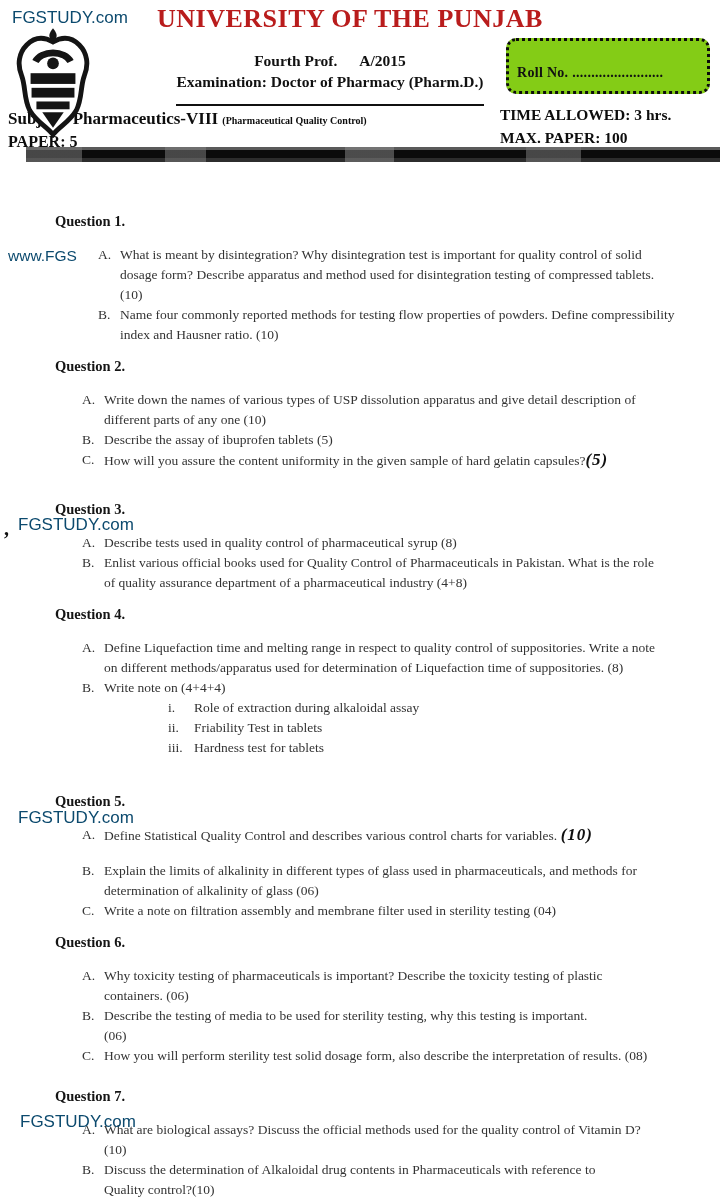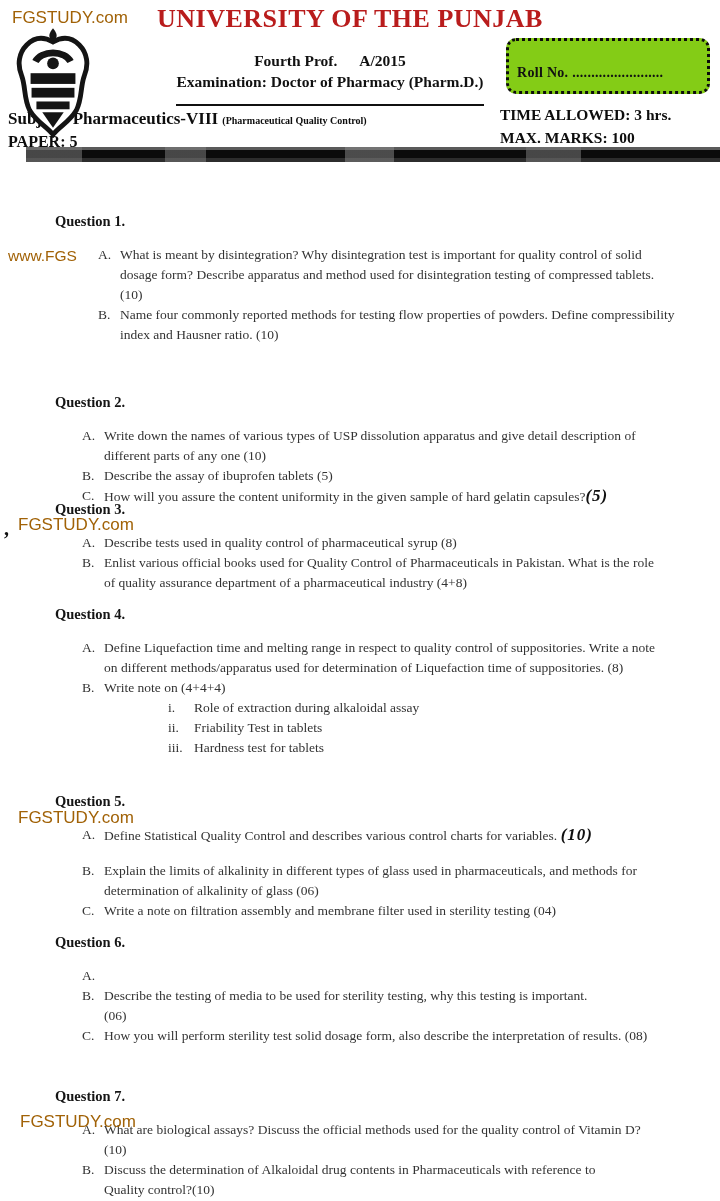--- a/index.html
+++ b/index.html
@@ -3,21 +3,21 @@
 <meta charset="utf-8">
 <style>
   html,body{margin:0;padding:0;background:#e8e8e8;}
   .page{
     position:relative;width:720px;height:1201px;margin:0 auto;
     background:#ffffff;overflow:hidden;
     font-family:"Liberation Serif","DejaVu Serif",serif;
     color:#2b2b2b;
   }
   
-  .wm{position:absolute;color:#a16207;font-family:"Liberation Sans","DejaVu Sans",sans-serif;z-index:1;text-align:center;}
+  .wm{position:absolute;color:#0c4a6e;font-family:"Liberation Sans","DejaVu Sans",sans-serif;z-index:1;text-align:center;}
   .wm-top{left:12px;top:8px;font-size:17px;}
   .crest{position:absolute;left:14px;top:24px;z-index:2;}
   .uni-title{
     position:absolute;left:130px;top:4px;width:440px;text-align:center;
     font-size:26px;font-weight:bold;color:#b91c1c;letter-spacing:.5px;
   }
   .session-line{
     position:absolute;left:130px;top:52px;width:400px;text-align:center;
     font-size:15.5px;font-weight:bold;color:#111;
   }
@@ -43,21 +43,21 @@
   .marks-line{position:absolute;left:500px;top:129px;font-size:15.5px;font-weight:bold;color:#0d0d0d;white-space:nowrap;}
   .head-rule{
     position:absolute;left:26px;top:147px;width:694px;height:15px;
     background:
       linear-gradient(90deg, rgba(120,120,120,.55) 0 8%, rgba(0,0,0,0) 8% 20%, rgba(130,130,130,.5) 20% 26%, rgba(0,0,0,0) 26% 46%, rgba(140,140,140,.5) 46% 53%, rgba(0,0,0,0) 53% 72%, rgba(120,120,120,.55) 72% 80%, rgba(0,0,0,0) 80% 100%),
       linear-gradient(to bottom,#5a5a5a 0 3px,#0b0b0b 3px 11px,#2c2c2c 11px 15px);
   }
   
   .note{position:absolute;left:55px;top:180px;font-size:13.5px;color:#3c3c3c;}
   .qblock{position:absolute;left:0;width:720px;}
-  .q1{top:213px;} .q2{top:358px;margin-top:36px;} .q3{top:501px;} .q4{top:598px;margin-top:8px;}
+  .q1{top:213px;} .q2{top:358px;} .q3{top:501px;} .q4{top:598px;margin-top:8px;}
   .q5{top:793px;} .q6{top:934px;} .q7{top:1088px;}
   .q-title{margin:0 0 15px 55px;font-size:14.5px;font-weight:bold;color:#151515;}
   .part{display:flex;line-height:20px;font-size:13.5px;color:#333;}
   .part .lbl{width:22px;margin-left:82px;flex:none;color:#333;}
   .q1 .part .lbl{margin-left:98px;}
   .part .txt{width:560px;}
   .part .txt.w640{width:640px;}
   .part .txt.w540{width:540px;}
   .part .txt.w500{width:500px;}
   .part.gap-after{margin-bottom:15px;}
@@ -99,21 +99,21 @@
   <div class="session-line"><span>Fourth Prof.</span><span class="gap"></span><span>A/2015</span></div>
   <div class="exam-line"><span>Examination: Doctor of Pharmacy (Pharm.D.)</span></div>
 
   <div class="rollno-box">
     <div class="lbl">Roll No. ........................</div>
   </div>
 
   <div class="subject-line"><span>Subject: Pharmaceutics-VIII </span><span class="paren">(Pharmaceutical Quality Control)</span></div>
   <div class="paper-line">PAPER: 5</div>
   <div class="time-line">TIME ALLOWED: 3 hrs.</div>
-  <div class="marks-line">MAX. MARKS: 100</div>
+  <div class="marks-line">MAX. PAPER: 100</div>
   <div class="head-rule"></div>
 
 
   <div class="qblock q1">
     <div class="q-title">Question 1.</div>
     <div class="part">
       <span class="lbl">A.</span>
       <span class="txt">What is meant by disintegration? Why disintegration test is important for quality control of solid dosage form? Describe apparatus and method used for disintegration testing of compressed tablets. (10)</span>
     </div>
     <div class="part">
@@ -187,20 +187,21 @@
     <div class="part">
       <span class="lbl">C.</span>
       <span class="txt">Write a note on filtration assembly and membrane filter used in sterility testing (04)</span>
     </div>
   </div>
 
   <div class="qblock q6">
     <div class="q-title">Question 6.</div>
     <div class="part">
       <span class="lbl">A.</span>
+      <span class="txt">Why toxicity testing of pharmaceuticals is important? Describe the toxicity testing of plastic containers. (06)</span>
     </div>
     <div class="part">
       <span class="lbl">B.</span>
       <span class="txt w500">Describe the testing of media to be used for sterility testing, why this testing is important. (06)</span>
     </div>
     <div class="part">
       <span class="lbl">C.</span>
       <span class="txt">How you will perform sterility test solid dosage form, also describe the interpretation of results. (08)</span>
     </div>
   </div>

